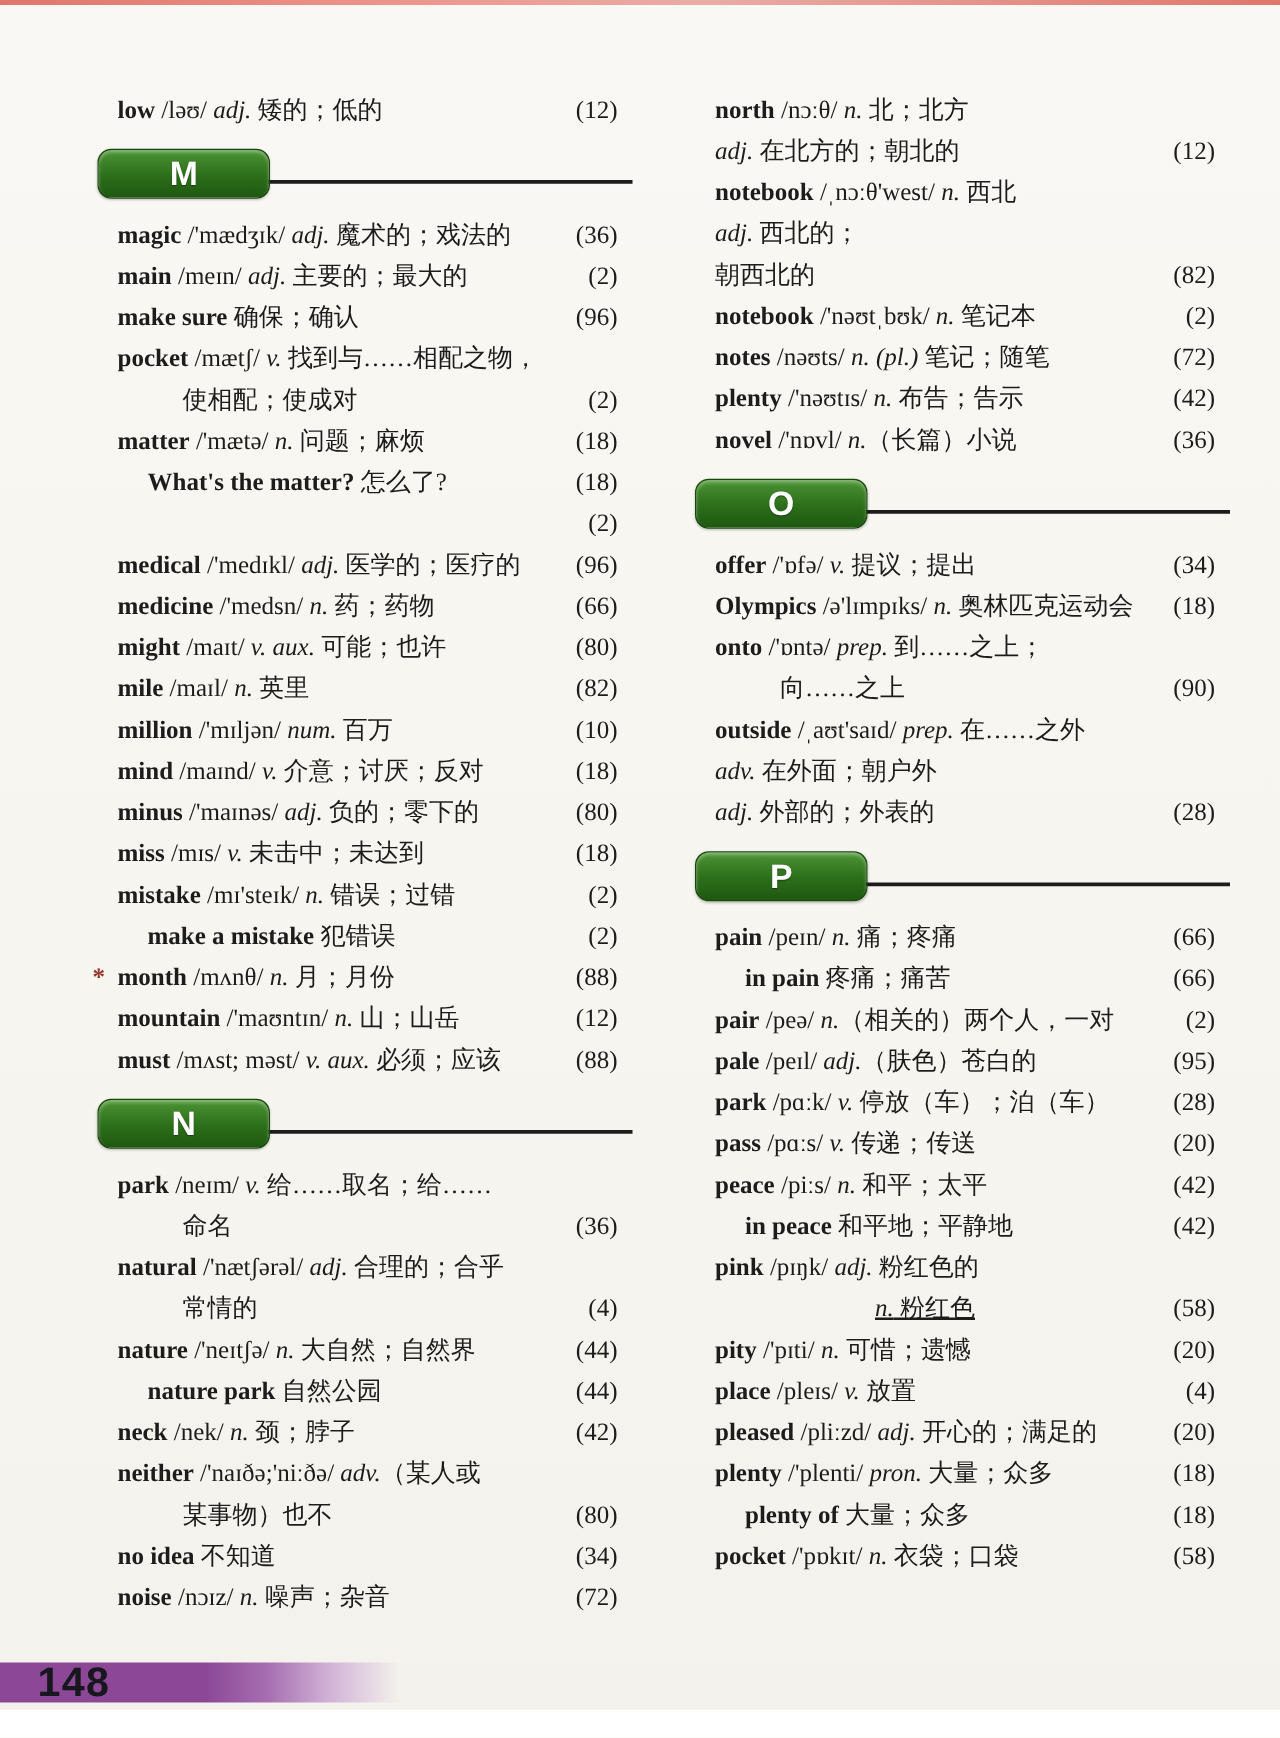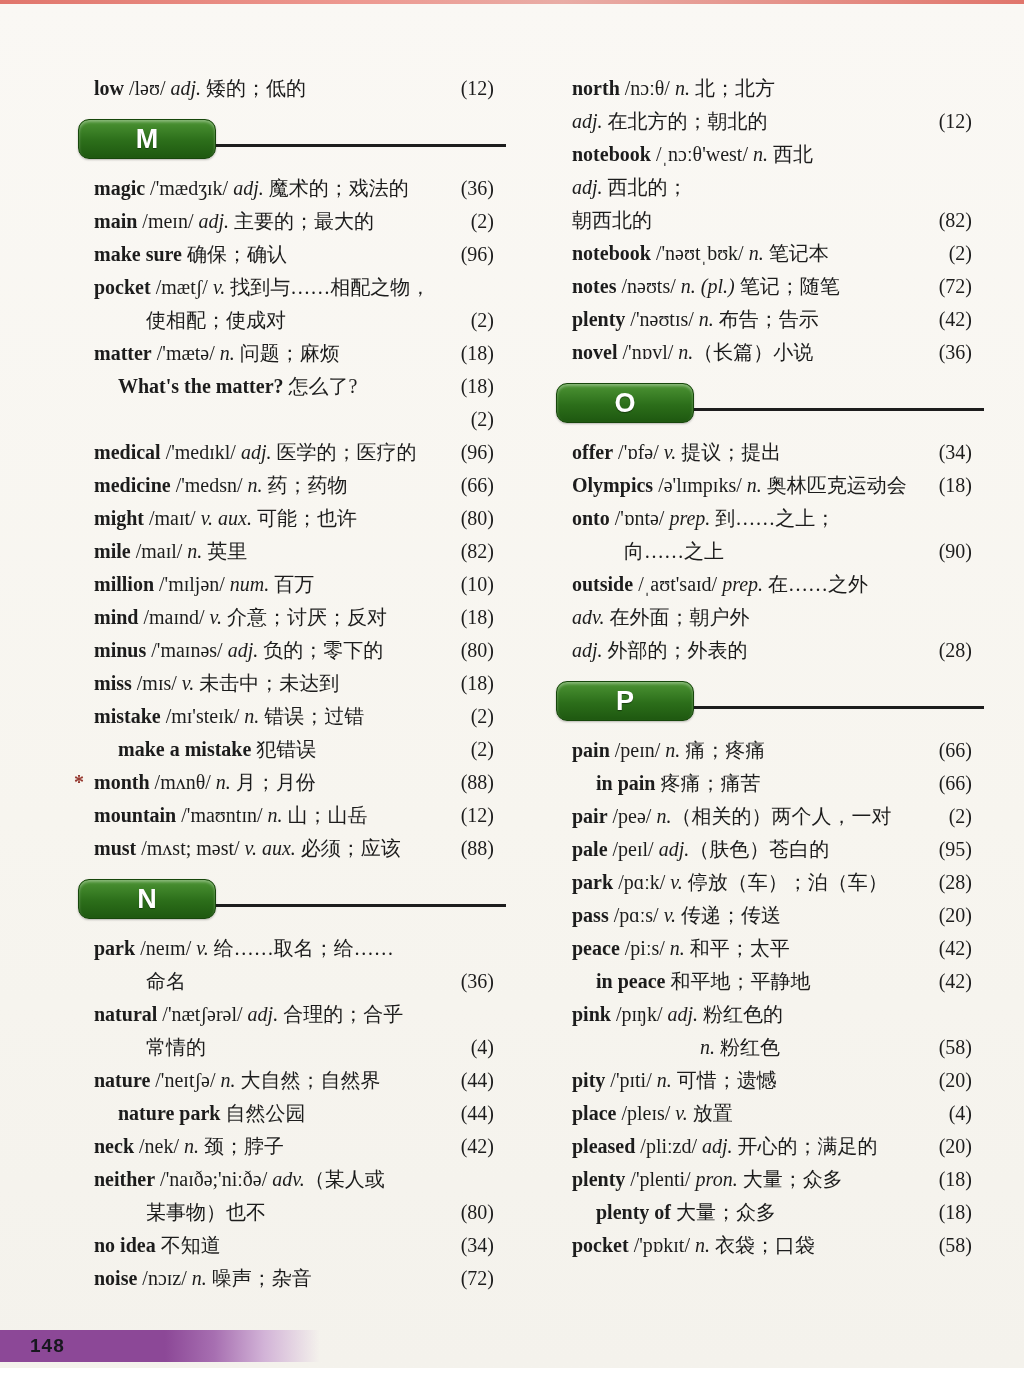--- a/index.html
+++ b/index.html
@@ -17,21 +17,21 @@
   .col-left  { left:94px; }
   .col-right { left:572px; }
 
   .line { position:relative; height:33px; line-height:33px; font-size:20px;
           padding-right:48px; white-space:nowrap; }
   .line .text { display:block; min-width:0; }
   .b { font-weight:bold; }
   .i { font-style:italic; }
   .line.ind1 .text { padding-left:24px; }
   .line.ind2 .text { padding-left:52px; }
-  .line.ind3 .text { padding-left:128px; }
+  .line.ind3 .text { padding-left:128px;text-decoration:underline; }
   .line.alr .text { text-align:left; padding-right:12px; }
   .line.noref { padding-right:10px; }
   .line.noref.alr { padding-right:30px; }
   .ref { position:absolute; right:12px; top:0; width:46px; text-align:right; }
   .star { position:absolute; left:-20px; top:0; font-weight:bold;
           color: var(--star-red, #94352c); }
 
   .section { position:relative; height:38px; margin:14px 0 15px; }
   .section .rule { position:absolute; left:108px; right:0; top:25px; height:3px;
     background: var(--rule-black, #1d1d1d); }
@@ -41,21 +41,21 @@
     box-shadow: inset 0 2px 3px rgba(255,255,255,.35), 0 1px 2px rgba(0,0,0,.25);
     display:flex; align-items:center; justify-content:center; }
   .section .letter { color:#fff; font-family:"Liberation Sans", sans-serif;
     font-weight:bold; font-size:27px; text-shadow:0 1px 1px rgba(0,0,0,.4); }
 
   .footer-bar { position:absolute; left:0; top:1330px; width:330px; height:32px;
     background: linear-gradient(90deg, var(--footer-purple,#8c4897) 0%, var(--footer-purple,#8c4897) 50%,
       #a76fb1 65%, #d2b3d7 80%, rgba(248,246,241,0) 97%);
     display:flex; align-items:center; }
   .page-num { margin-left:30px; font-family:"Liberation Sans", sans-serif;
-    font-weight:bold; font-size:19px; color:#17171e; letter-spacing:1px; }
+    font-weight:bold; font-size:33px; color:#17171e; letter-spacing:1px; }
 </style>
 </head>
 <body>
 
 <div class="page" style="--page-bg: #f8f6f1; --text-black: #1c1c1c; --section-green-top: #4c9434; --section-green-bottom: #1e5810; --rule-black: #1d1d1d; --footer-purple: #8c4897; --top-edge-red: #d84a3e; --star-red: #94352c;">
   <div class="top-line"></div>
   <div class="col col-left">
       <div class="line">
         <span class="text"><span class="b">low</span><span class="r"> /ləʊ/ </span><span class="i">adj.</span><span class="r"> 矮的；低的</span></span>
         <span class="ref">(12)</span>

